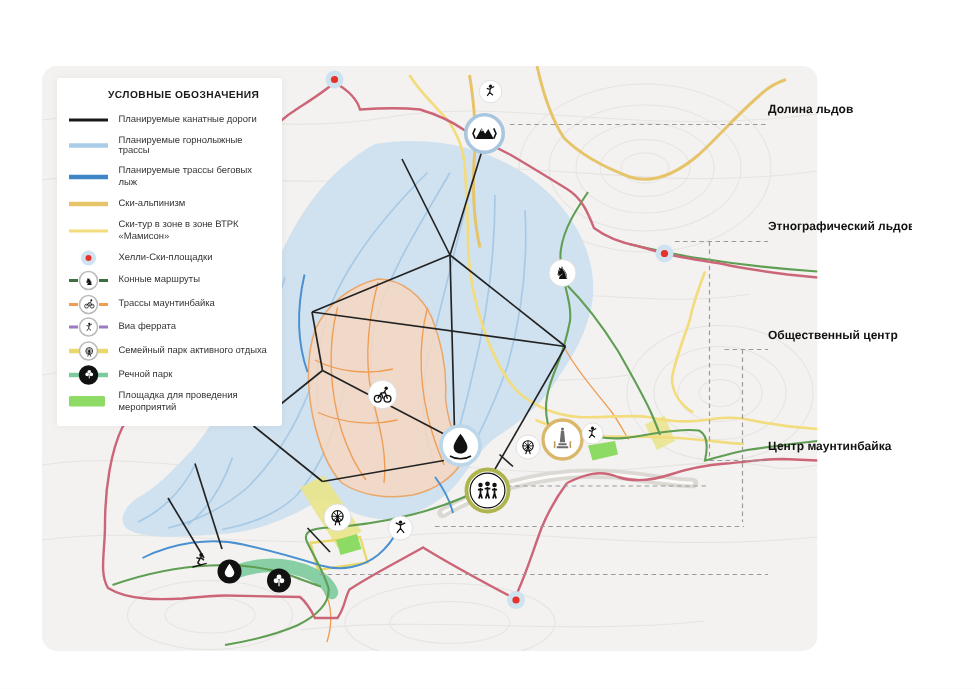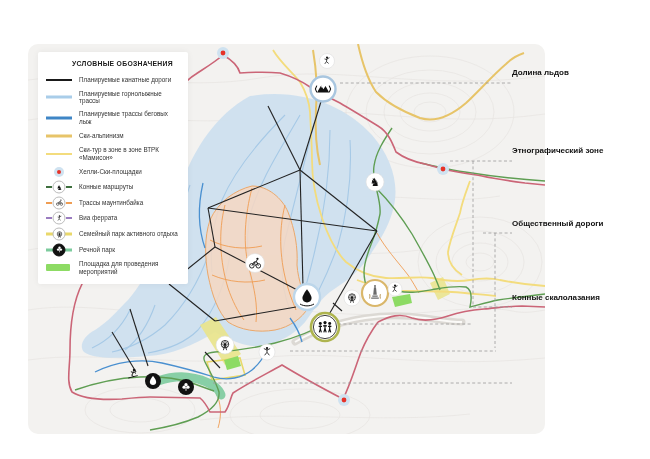--- a/index.html
+++ b/index.html
@@ -404,17 +404,17 @@
   </div>
   <div class="lrow">
     <span class="sw">
           <span class="evrect"></span>
         </span>
     <span class="ltext">Площадка для проведения мероприятий</span>
   </div>
 </div>
 
 <div class="zone-label" style="top:68px">Долина льдов</div>
-<div class="zone-label" style="top:146px">Этнографический зоне</div>
-<div class="zone-label" style="top:219px">Общественный дороги</div>
-<div class="zone-label" style="top:293px">Конные скалолазания</div>
+<div class="zone-label" style="top:146px">Этнографический льдов</div>
+<div class="zone-label" style="top:219px">Общественный центр</div>
+<div class="zone-label" style="top:293px">Центр маунтинбайка</div>
 
 </div>
 
 </body></html>

